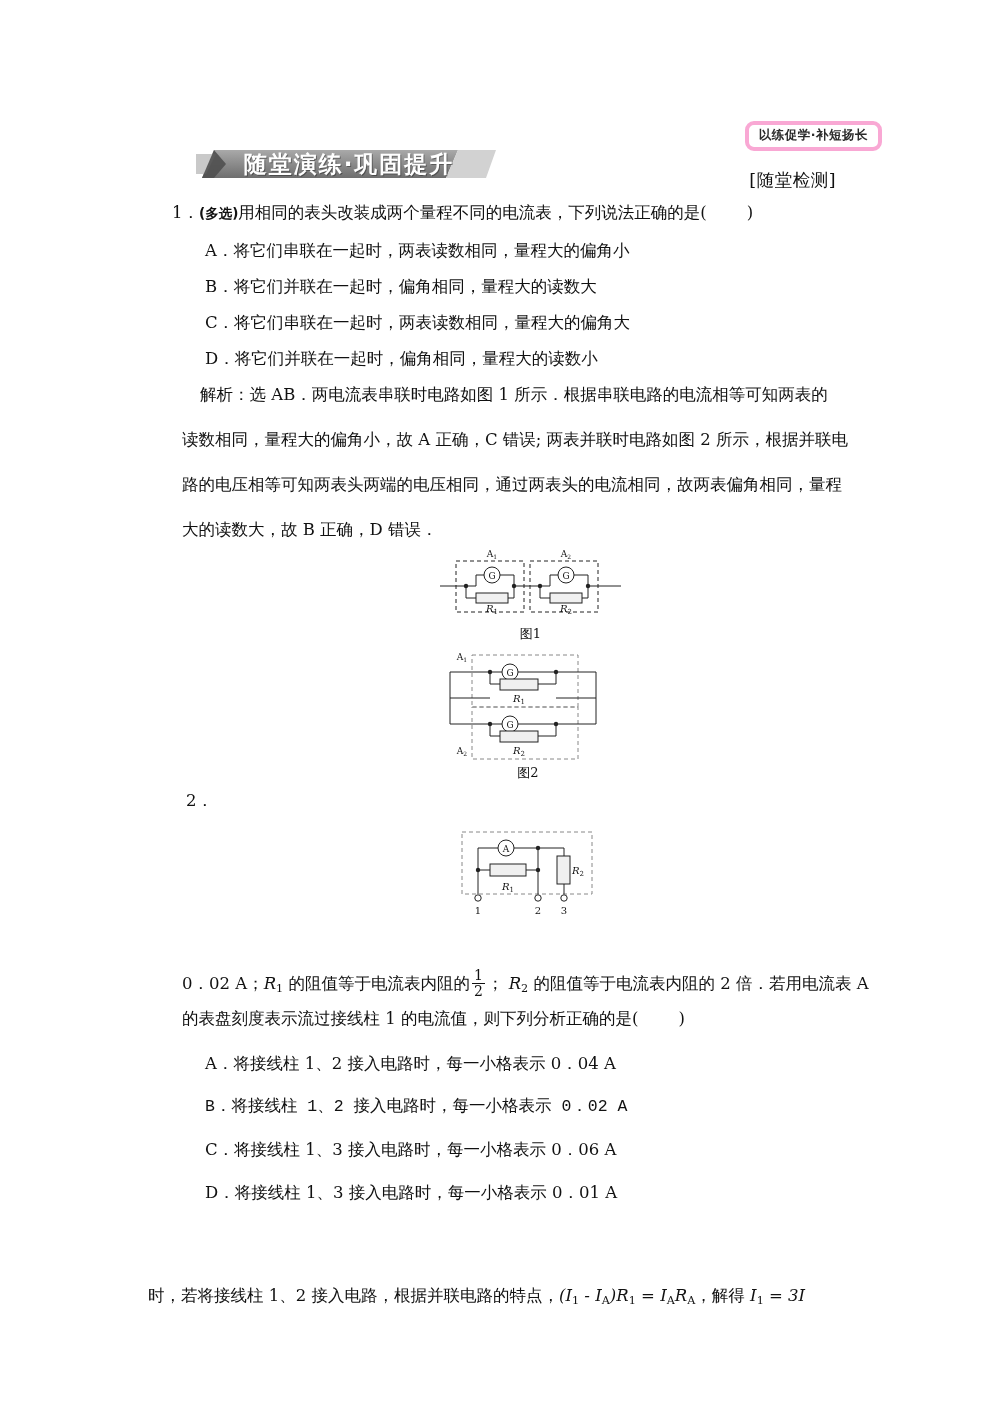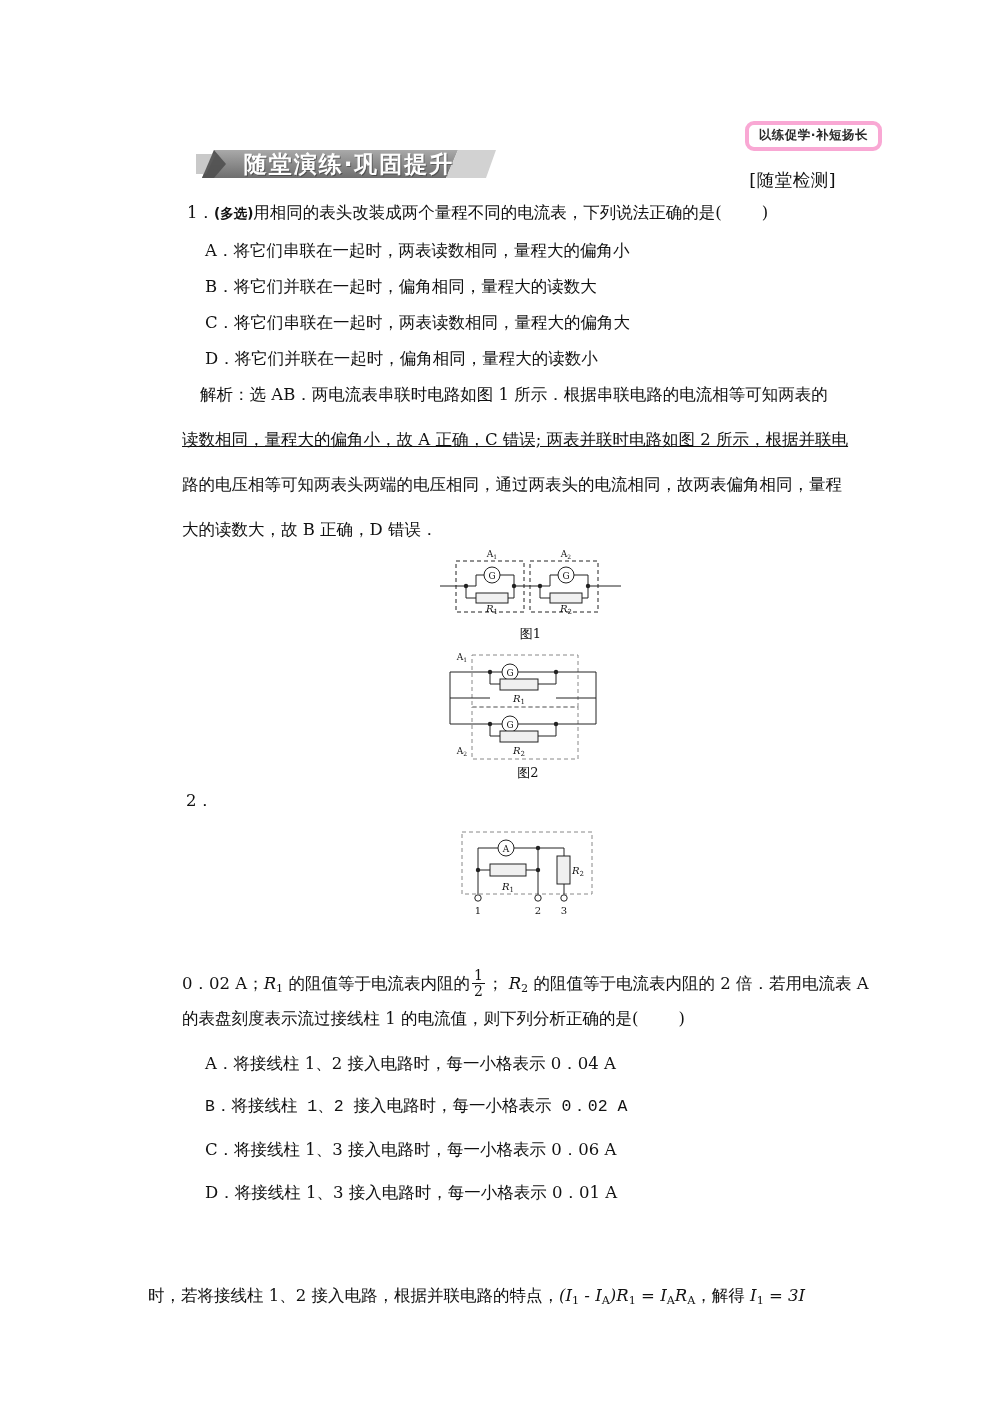--- a/index.html
+++ b/index.html
@@ -91,31 +91,31 @@
         <polygon points="18,6 30,20 18,34 6,34" fill="#4f4f4f" opacity="0.9"></polygon>
       </svg>
       <div class="banner-text">随堂演练·巩固提升</div>
     </div>
 
     <div class="badge">以练促学·补短扬长</div>
   </div>
 
   <div class="section-title">[随堂检测]</div>
 
-  <div class="txt q-stem" style="top:205px;left:187px;">
+  <div class="txt q-stem" style="top:205px;left:172px;">
     <span class="lat">1</span><span class="lat">．</span><span class="duoxuan">(多选)</span><span>用相同的表头改装成两个量程不同的电流表，下列说法正确的是(</span><span style="display:inline-block;width:40px;"></span><span>)</span>
   </div>
 
   <div class="txt opt" style="top:243px;">A．将它们串联在一起时，两表读数相同，量程大的偏角小</div>
   <div class="txt opt" style="top:279px;">B．将它们并联在一起时，偏角相同，量程大的读数大</div>
   <div class="txt opt" style="top:351px;">D．将它们并联在一起时，偏角相同，量程大的读数小</div>
   <div class="txt opt" style="top:315px;">C．将它们串联在一起时，两表读数相同，量程大的偏角大</div>
 
   <div class="txt exp" style="top:387px;left:200px;">解析：选 AB．两电流表串联时电路如图 1 所示．根据串联电路的电流相等可知两表的</div>
-  <div class="txt exp" style="top:432px;text-decoration:underline;">读数相同，量程大的偏角小，故 A 正确，C 错误; 两表并联时电路如图 2 所示，根据并联电</div>
+  <div class="txt exp" style="top:432px;">读数相同，量程大的偏角小，故 A 正确，C 错误; 两表并联时电路如图 2 所示，根据并联电</div>
   <div class="txt exp" style="top:477px;">路的电压相等可知两表头两端的电压相同，通过两表头的电流相同，故两表偏角相同，量程</div>
   <div class="txt exp" style="top:522px;">大的读数大，故 B 正确，D 错误．</div>
 
   <div class="fig" style="left:438px;top:548px;width:185px;height:78px;">
     <svg width="185" height="78" viewBox="0 0 185 78">
       <g stroke="#222" fill="none" stroke-width="1">
 
         <rect x="18" y="13" width="68" height="51" stroke-dasharray="4,3"></rect>
         <rect x="92" y="13" width="68" height="51" stroke-dasharray="4,3"></rect>
 

